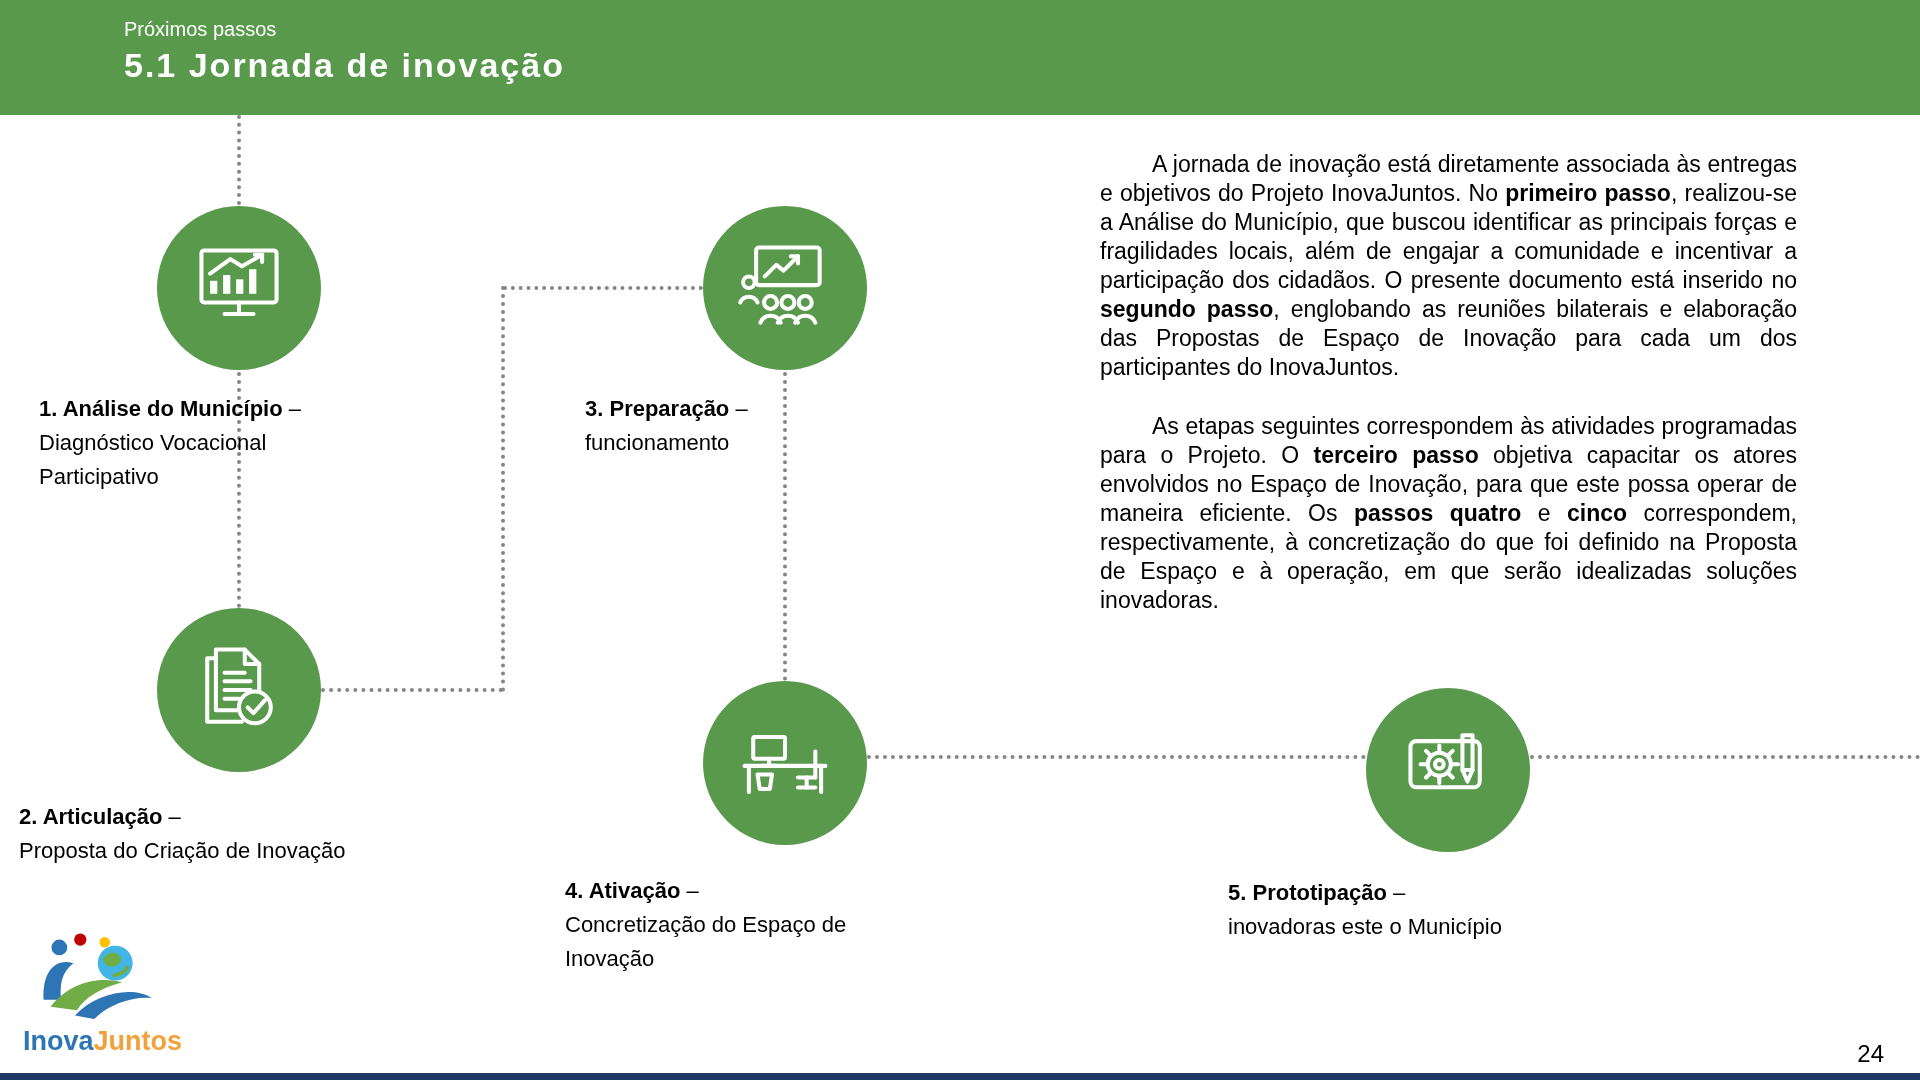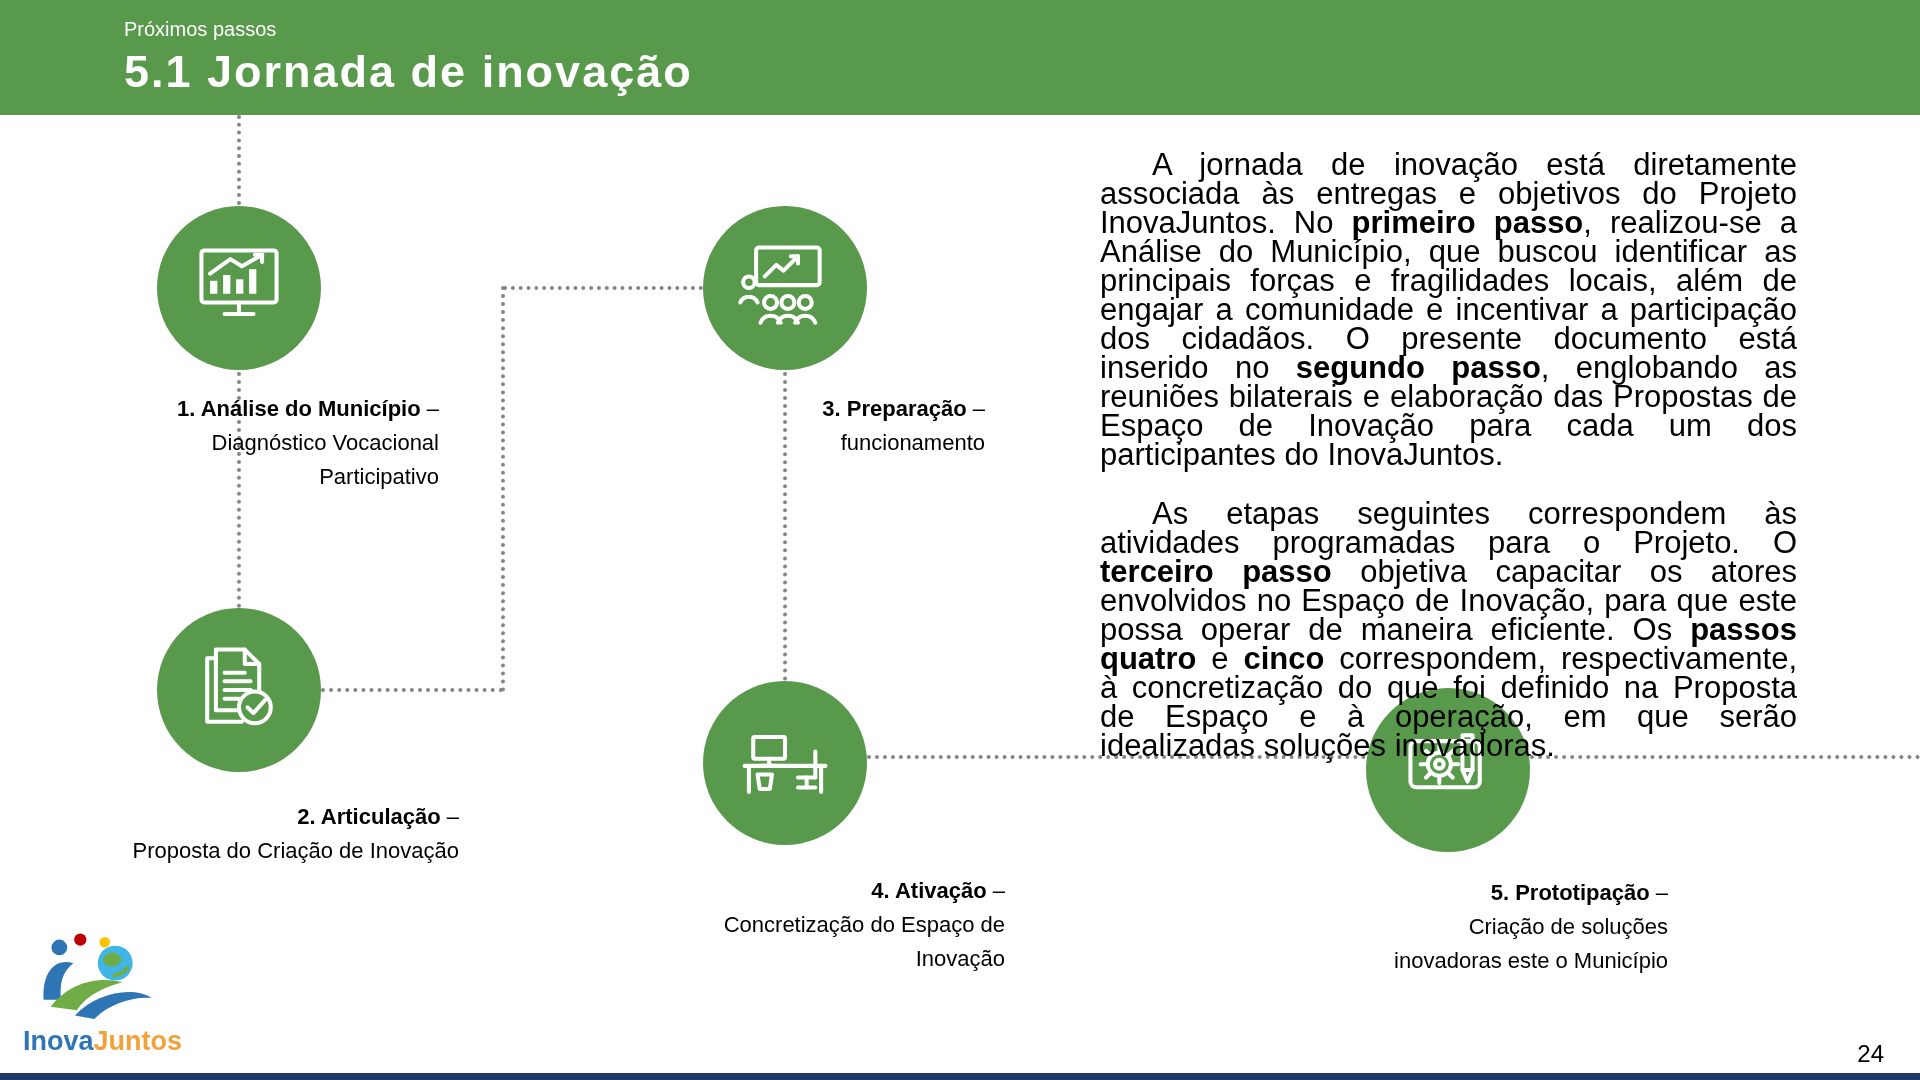--- a/index.html
+++ b/index.html
@@ -3,21 +3,21 @@
 <meta charset="utf-8">
 <style>
   * { margin:0; padding:0; box-sizing:border-box; }
   html,body { width:1920px; height:1080px; }
   body { font-family:"Liberation Sans", sans-serif; background:#fff; color:#000; }
   .page { position:relative; width:1920px; height:1080px; background:#fff; overflow:hidden; }
 
   
   .header { position:absolute; left:0; top:0; width:100%; height:115px; background:#58994B; }
   .kicker { position:absolute; left:124px; top:18px; font-size:20px; color:#fff; }
-  .title  { position:absolute; left:124px; top:46px; font-size:45px; font-weight:bold; letter-spacing:2px; color:#fff; }
+  .title  { position:absolute; left:124px; top:46px; font-size:34px; font-weight:bold; letter-spacing:2px; color:#fff; }
 
   
   .circle { position:absolute; width:164px; height:164px; border-radius:50%; background:#58994B;
             display:flex; align-items:center; justify-content:center; }
   .circle svg { width:104px; height:104px; }
   .c1{left:157px;top:206px} .c2{left:157px;top:608px} .c3{left:703px;top:206px}
   .c4{left:703px;top:681px} .c5{left:1366px;top:688px}
 
   
   .conn { position:absolute; }
@@ -26,31 +26,31 @@
   .s1{left:237px;top:115px;height:90px}
   .s2{left:237px;top:372px;height:236px}
   .s3{left:321px;top:688px;width:182px}
   .s4{left:501px;top:286px;height:406px}
   .s5{left:503px;top:286px;width:200px}
   .s6{left:783px;top:372px;height:309px}
   .s7{left:867px;top:755px;width:499px}
   .s8{left:1530px;top:755px;width:390px}
 
   
-  .step-label { position:absolute; text-align:right; font-size:22px; line-height:34px; color:#000; }
+  .step-label { position:absolute; text-align:left; font-size:22px; line-height:34px; color:#000; }
   .bold { font-weight:bold; }
   .l1{left:39px;top:392px;width:400px}
   .l2{left:19px;top:800px;width:440px}
   .l3{left:585px;top:392px;width:400px}
   .l4{left:565px;top:874px;width:440px}
   .l5{left:1228px;top:876px;width:440px}
 
   
   .article { position:absolute; left:1100px; top:150px; width:697px;
-             font-size:31px; line-height:29px; text-align:justify; color:#000; }
+             font-size:23px; line-height:29px; text-align:justify; color:#000; }
   .article p { text-indent:52px; }
   .article p + p { margin-top:30px; }
 
   
   .bottom-bar { position:absolute; left:0; bottom:0; width:100%; height:7px; background:#1F3864; }
   .logo { position:absolute; left:10px; top:930px; width:172px; text-align:right; }
   .logo svg { width:150px; height:96px; display:block; margin:0 auto; }
   .logo-text { font-size:27px; font-weight:bold; line-height:30px; }
   .logo-text .inova { color:#2E75B6; }
   .logo-text .juntos { color:#F2A23A; }
@@ -160,21 +160,20 @@
   </div>
 
   <div class="step-label l4">
     <div><span class="bold">4. Ativação</span><span> –</span></div>
     <div>Concretização do Espaço de</div>
     <div>Inovação</div>
   </div>
 
   <div class="step-label l5">
     <div><span class="bold">5. Prototipação</span><span> –</span></div>
-    <div>Criação de soluções</div>
     <div>inovadoras este o Município</div>
   </div>
 
   <div class="article">
     <p><span>A jornada de inovação está diretamente associada às entregas e objetivos do Projeto InovaJuntos. No </span><span class="bold">primeiro passo</span><span>, realizou-se a Análise do Município, que buscou identificar as principais forças e fragilidades locais, além de engajar a comunidade e incentivar a participação dos cidadãos. O presente documento está inserido no </span><span class="bold">segundo passo</span><span>, englobando as reuniões bilaterais e elaboração das Propostas de Espaço de Inovação para cada um dos participantes do InovaJuntos.</span></p>
     <p><span>As etapas seguintes correspondem às atividades programadas para o Projeto. O </span><span class="bold">terceiro passo</span><span> objetiva capacitar os atores envolvidos no Espaço de Inovação, para que este possa operar de maneira eficiente. Os </span><span class="bold">passos quatro</span><span> e </span><span class="bold">cinco</span><span> correspondem, respectivamente, à concretização do que foi definido na Proposta de Espaço e à operação, em que serão idealizadas soluções inovadoras.</span></p>
   </div>
 
   <div class="logo">
     <svg viewBox="0 0 160 110">

